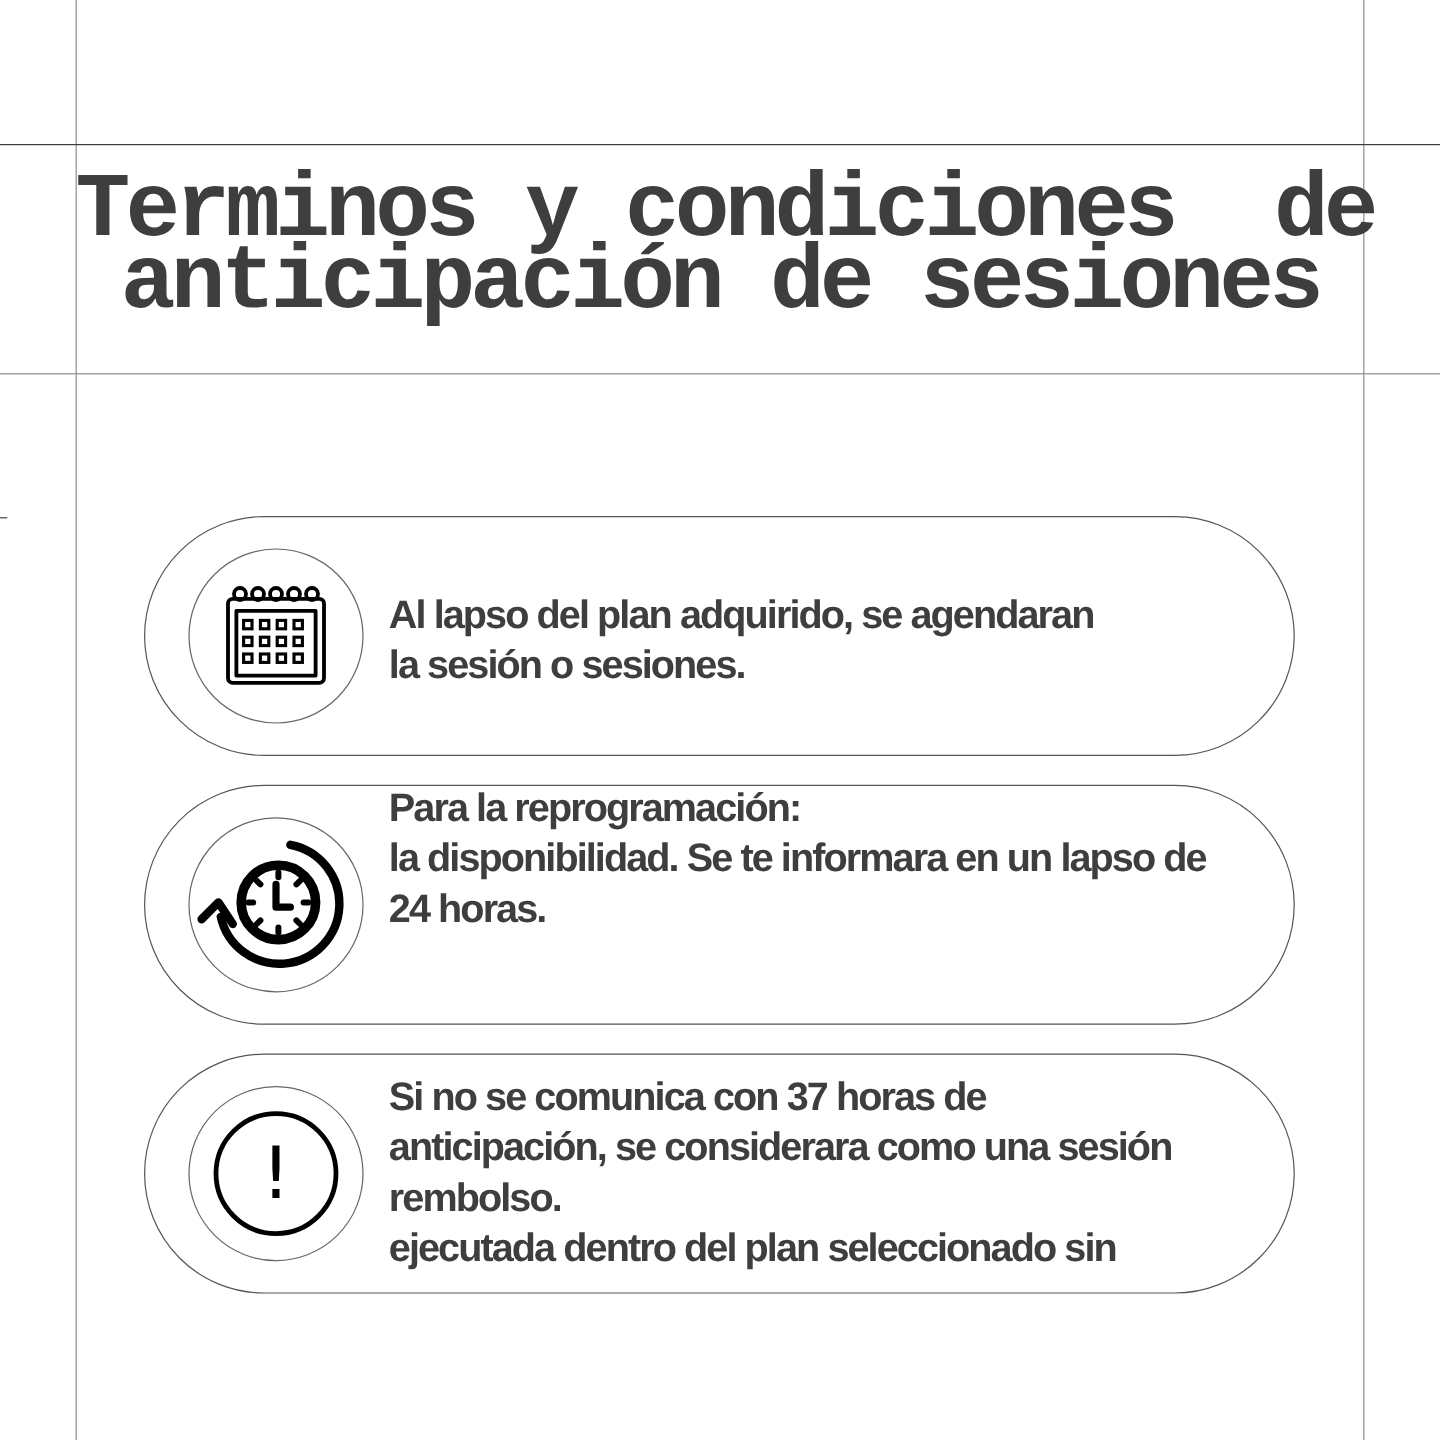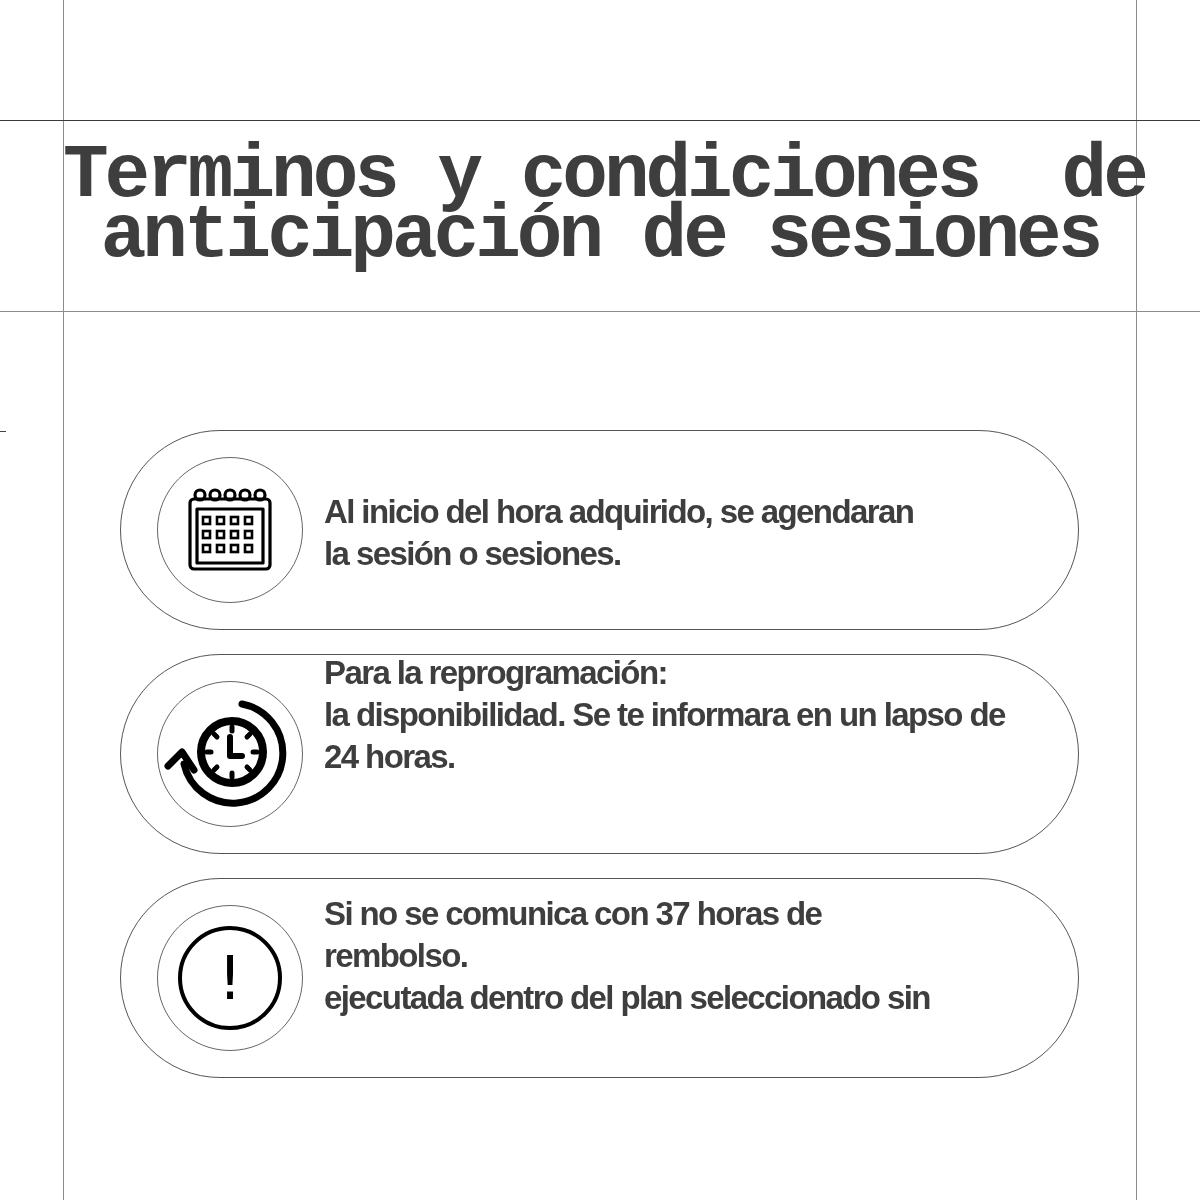--- a/index.html
+++ b/index.html
@@ -56,21 +56,21 @@
         <rect x="44" y="44" width="7" height="7"></rect>
           <rect x="58" y="44" width="7" height="7"></rect>
         <rect x="16" y="58" width="7" height="7"></rect>
           <rect x="30" y="58" width="7" height="7"></rect>
         <rect x="44" y="58" width="7" height="7"></rect>
           <rect x="58" y="58" width="7" height="7"></rect>
       </g>
     </svg>
   </div>
   <div class="card-text" style="top:60px;">
-    <div>Al inicio del hora adquirido, se agendaran</div>
+    <div>Al lapso del plan adquirido, se agendaran</div>
     <div>la sesión o sesiones.</div>
   </div>
 </div>
 
 <div class="card" style="top:654px;">
   <div class="icon-ring">
     <svg width="136" height="120" viewBox="0 0 136 120">
       <circle cx="70" cy="58" r="31" fill="none" stroke="#000" stroke-width="8"></circle>
       <g stroke="#000" stroke-width="5" stroke-linecap="round">
         <line x1="70" y1="33" x2="70" y2="37"></line>
@@ -95,16 +95,17 @@
 </div>
 
 <div class="card" style="top:878px;">
   <div class="icon-ring">
     <div style="width:104px;height:104px;border:4px solid #000;border-radius:50%;box-sizing:border-box;display:flex;align-items:center;justify-content:center;font-family:'DejaVu Sans',sans-serif;font-size:60px;font-weight:400;color:#000;line-height:1;">
       <span>!</span>
     </div>
   </div>
   <div class="card-text" style="top:14px;">
     <div>Si no se comunica con 37 horas de</div>
+    <div>anticipación, se considerara como una sesión</div>
     <div>rembolso.</div>
     <div>ejecutada dentro del plan seleccionado sin</div>
   </div>
 </div>
 
 </body></html>

